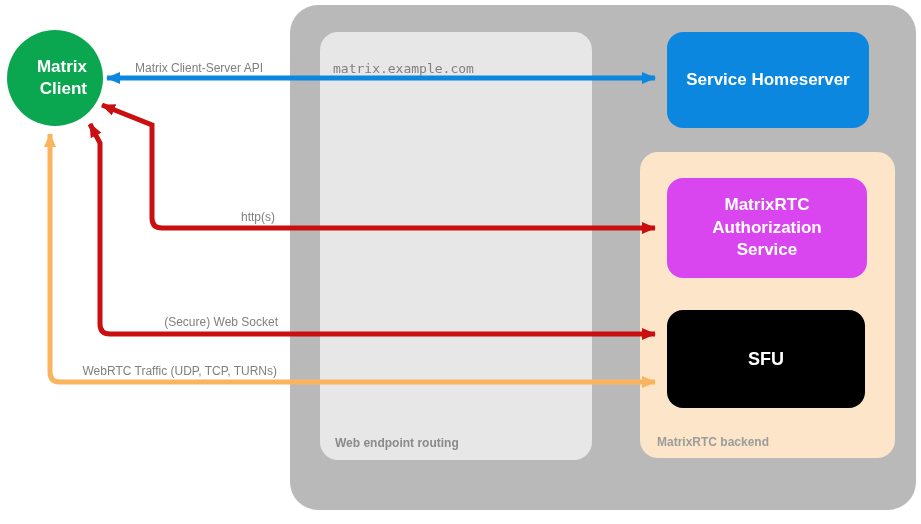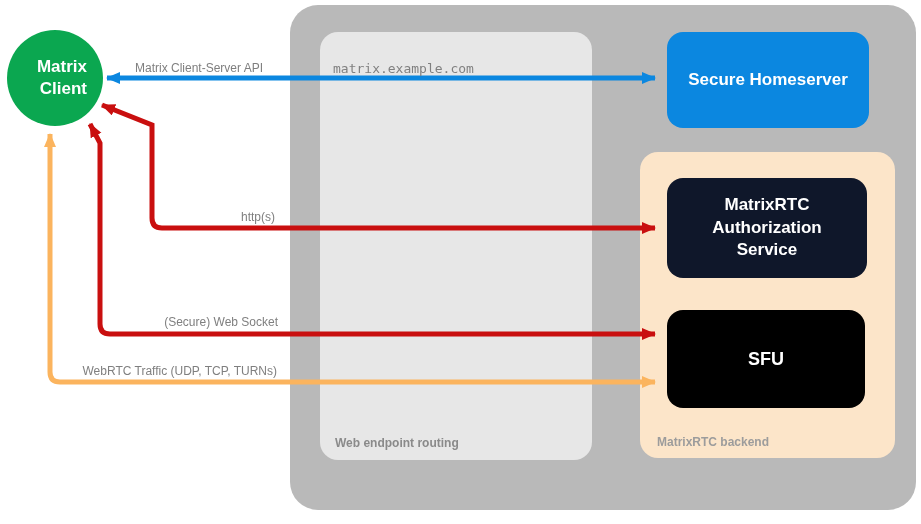--- a/index.html
+++ b/index.html
@@ -125,24 +125,24 @@
 
   <div class="abs routing-panel" style="background-color: rgb(231, 231, 231);"></div>
 
   <div class="abs backend-panel" style="background-color: rgb(252, 229, 201);"></div>
 
   <div class="abs node client-circle" style="background-color: rgb(11, 167, 80);">
     <div class="inner">Matrix Client</div>
   </div>
 
   <div class="abs node homeserver-box" style="background-color: rgb(11, 135, 224);">
-    <div>Secure Homeserver</div>
+    <div>Service Homeserver</div>
   </div>
 
-  <div class="abs node auth-box" style="background-color: #0f172a;">
+  <div class="abs node auth-box" style="background-color: #d946ef;">
     <div class="inner">MatrixRTC Authorization Service</div>
   </div>
 
   <div class="abs node sfu-box" style="background-color: #000000;">
     <div>SFU</div>
   </div>
 
   <svg class="abs arrows-svg" viewBox="0 0 921 524" xmlns="http://www.w3.org/2000/svg">
     <defs>
       <marker id="ah-blue" markerUnits="userSpaceOnUse" markerWidth="15" markerHeight="13" refX="13" refY="6" orient="auto-start-reverse">

